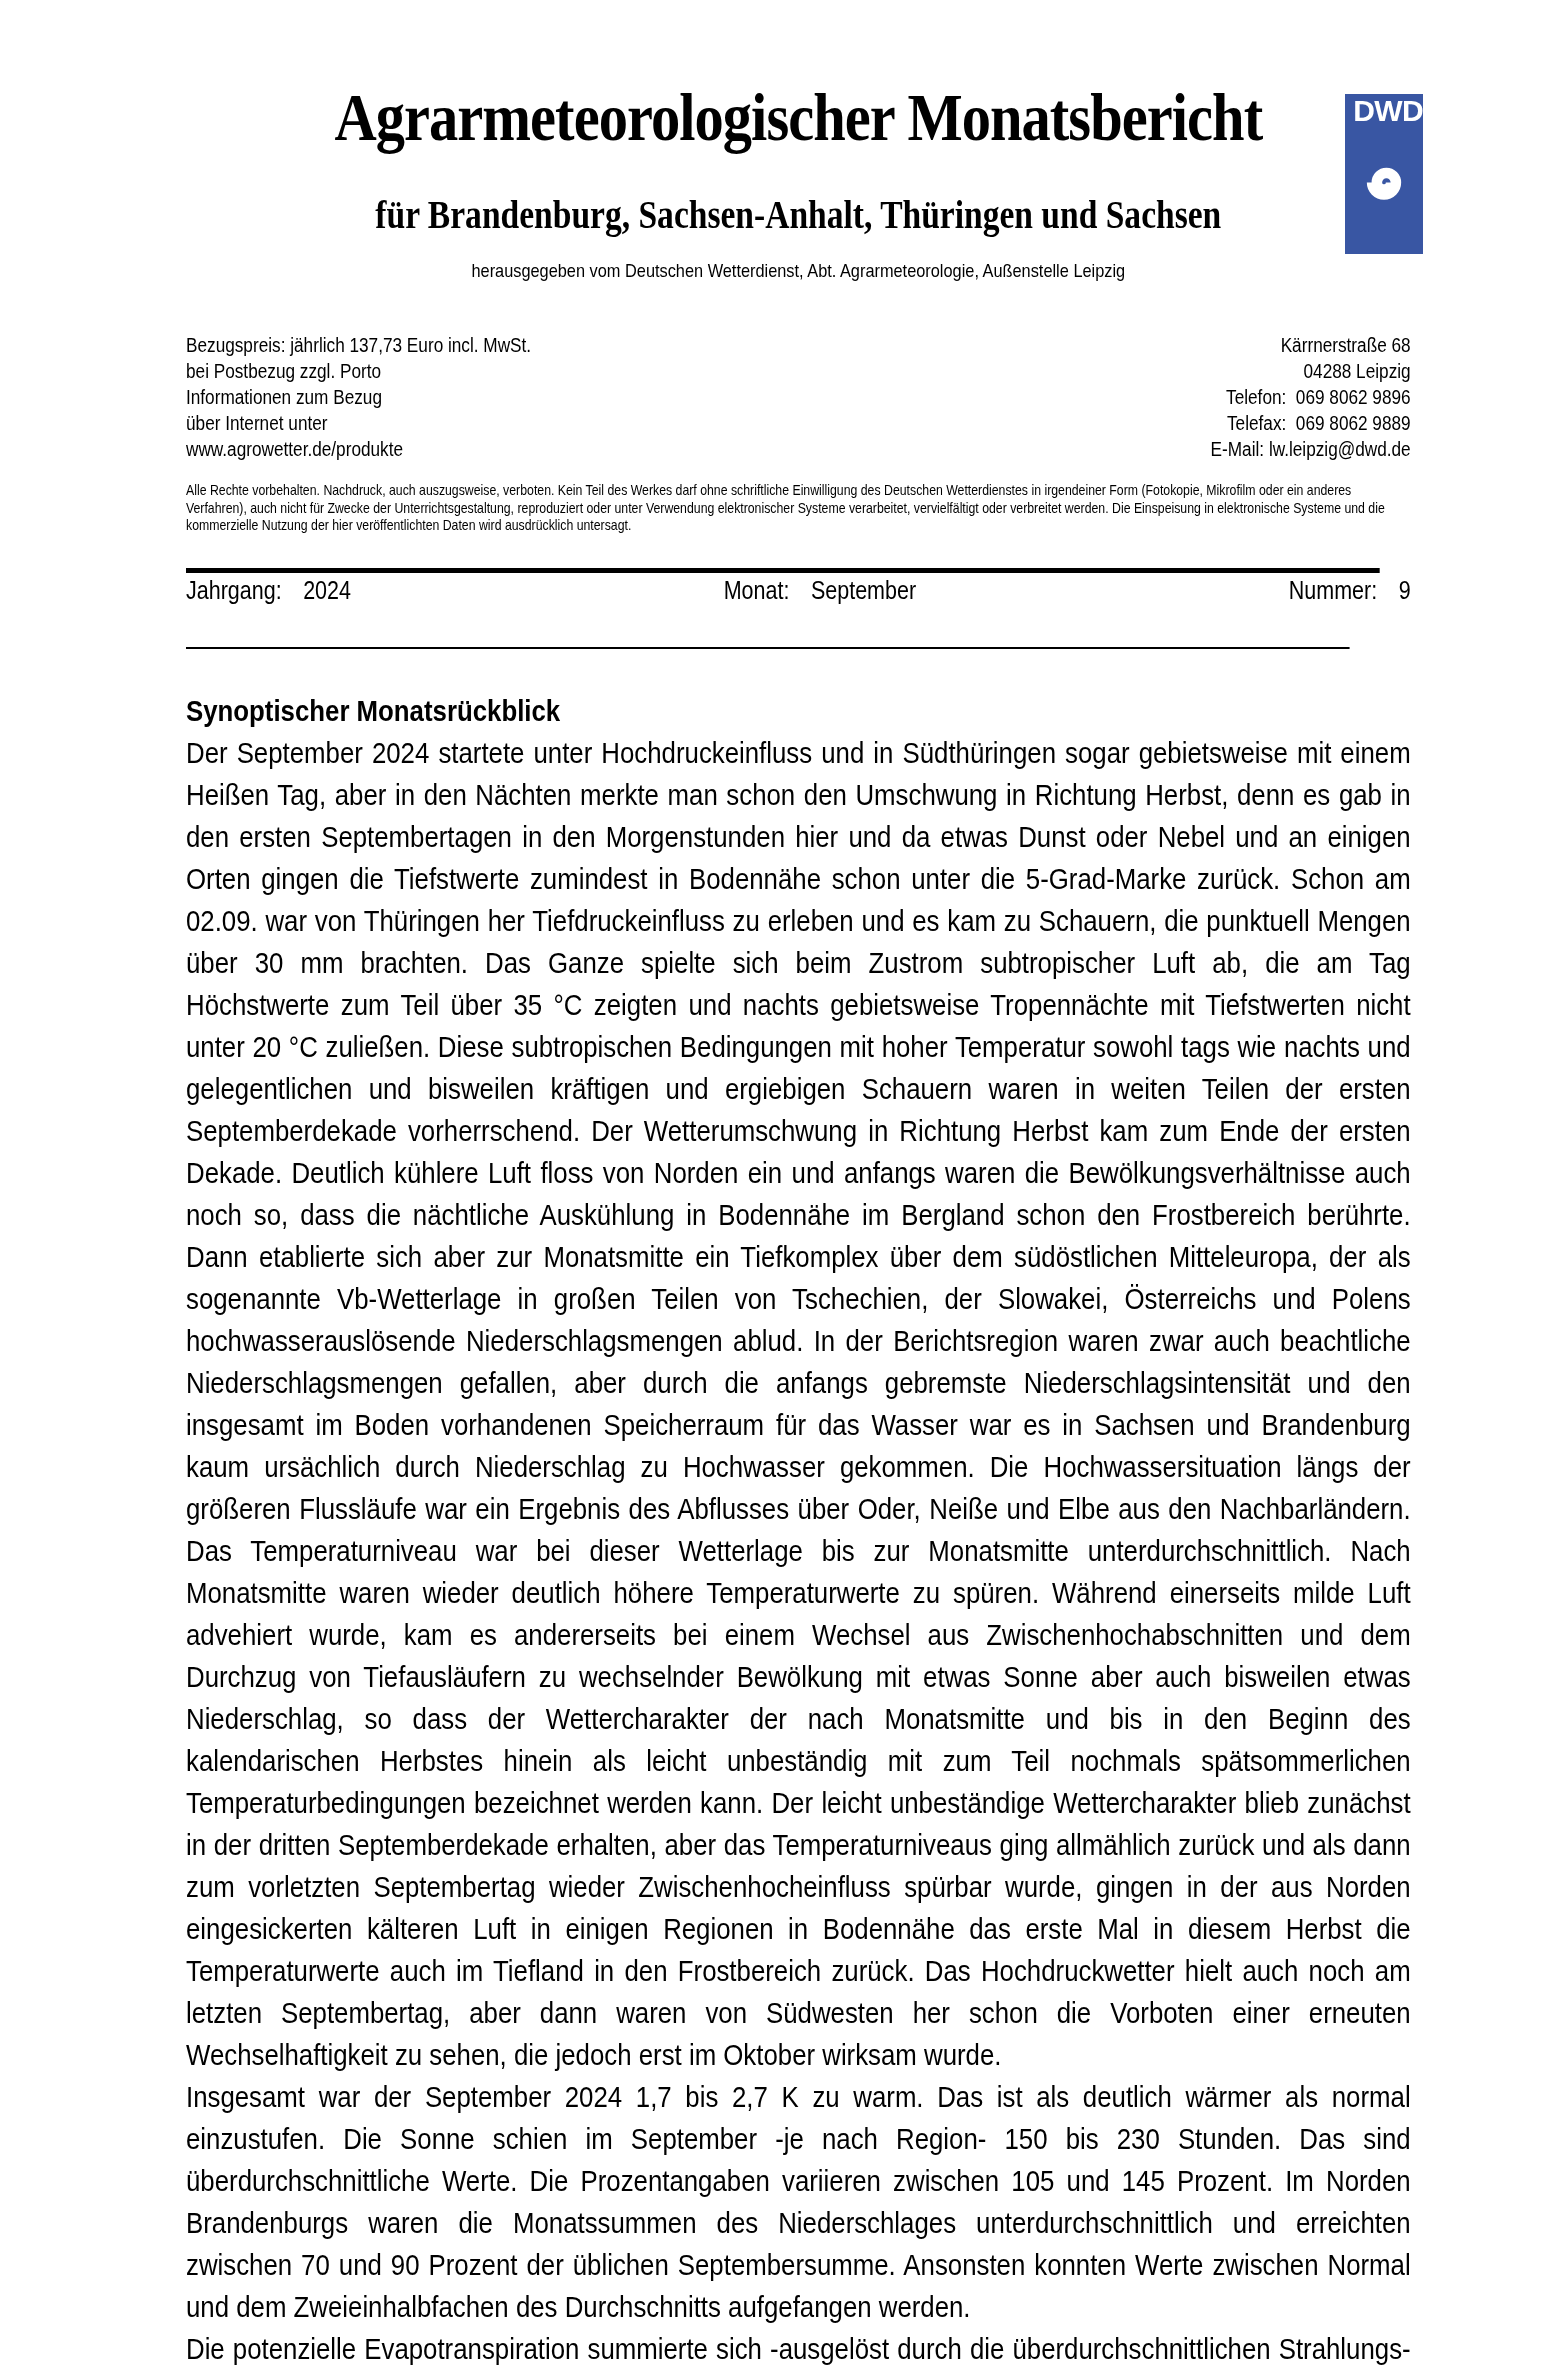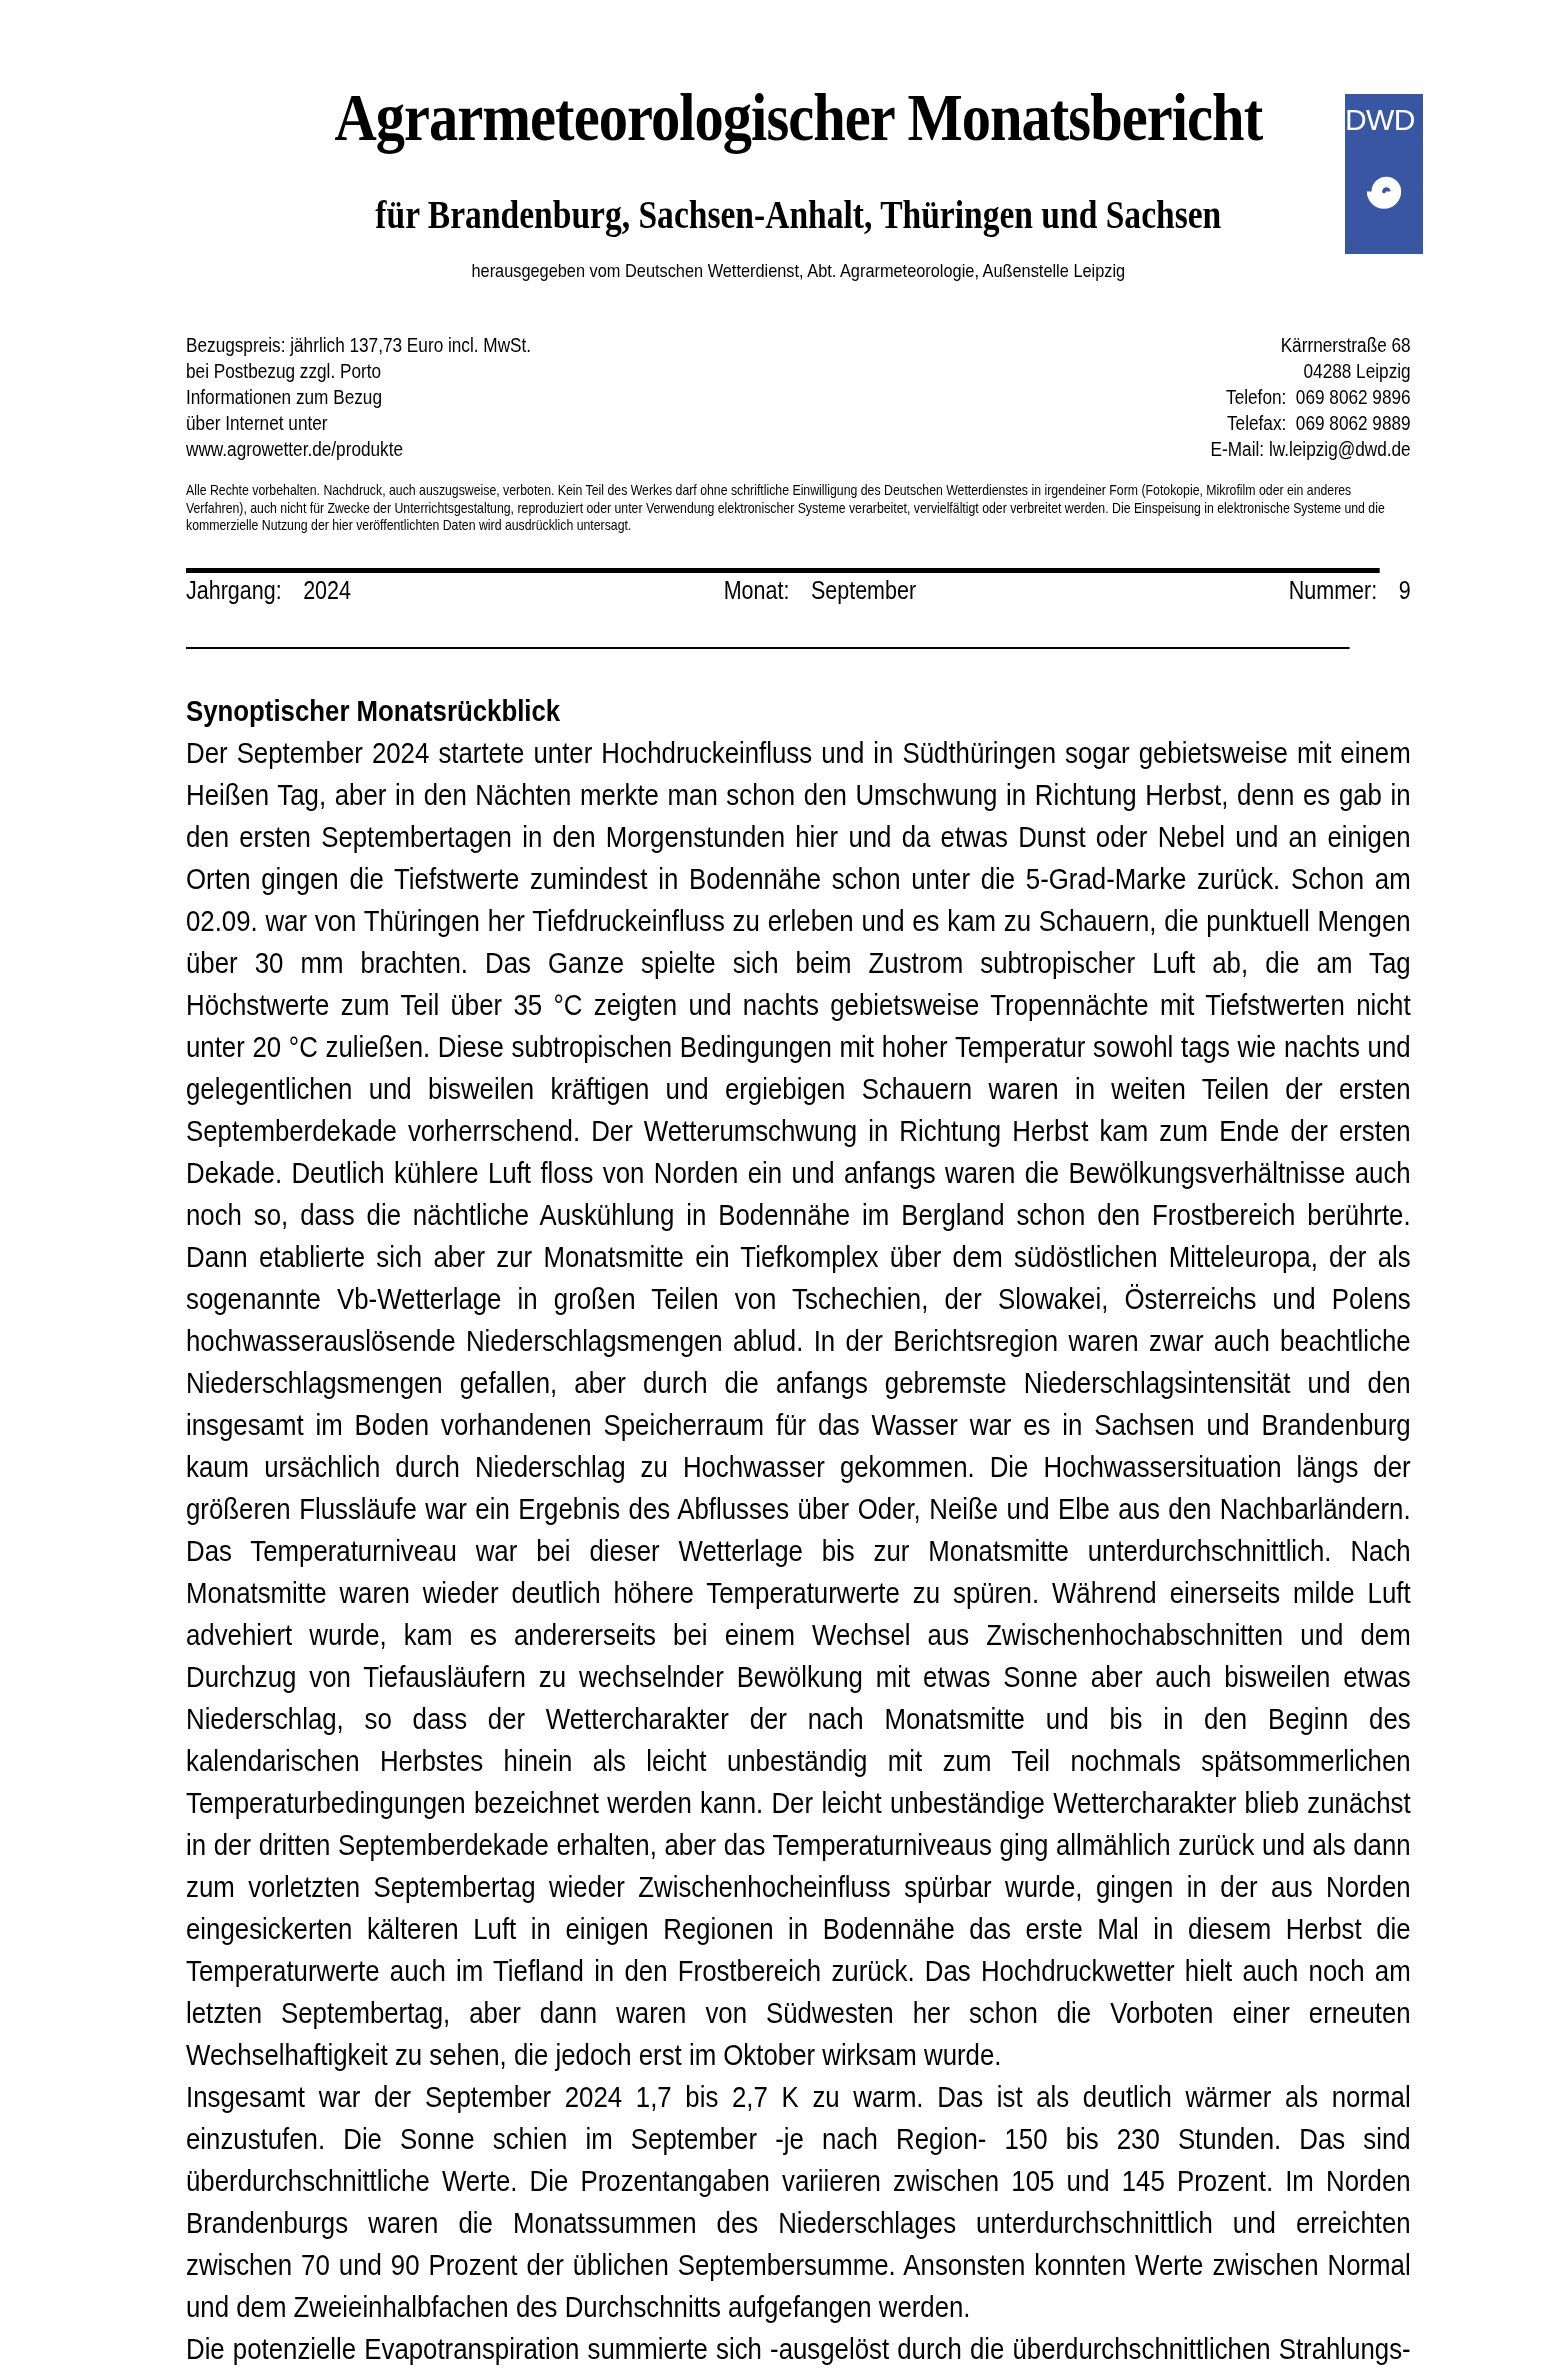--- a/index.html
+++ b/index.html
@@ -82,24 +82,24 @@
   }
   .logo {
     position: absolute;
     left: 1345px;
     top: 94px;
     width: 78px;
     height: 160px;
     background: #3956a3;
   }
   .logo-text {
-    margin-top: 9px;
-    text-align: left;
+    margin-top: 0;
+    text-align: right;
     color: #ffffff;
-    font-weight: normal;
+    font-weight: bold;
     font-size: 30px;
     letter-spacing: -0.6px;
     line-height: 1.1;
   }
   .logo-spiral {
     display: block;
     margin: 14.3px auto 0 auto;
   }
 </style>
 </head>

